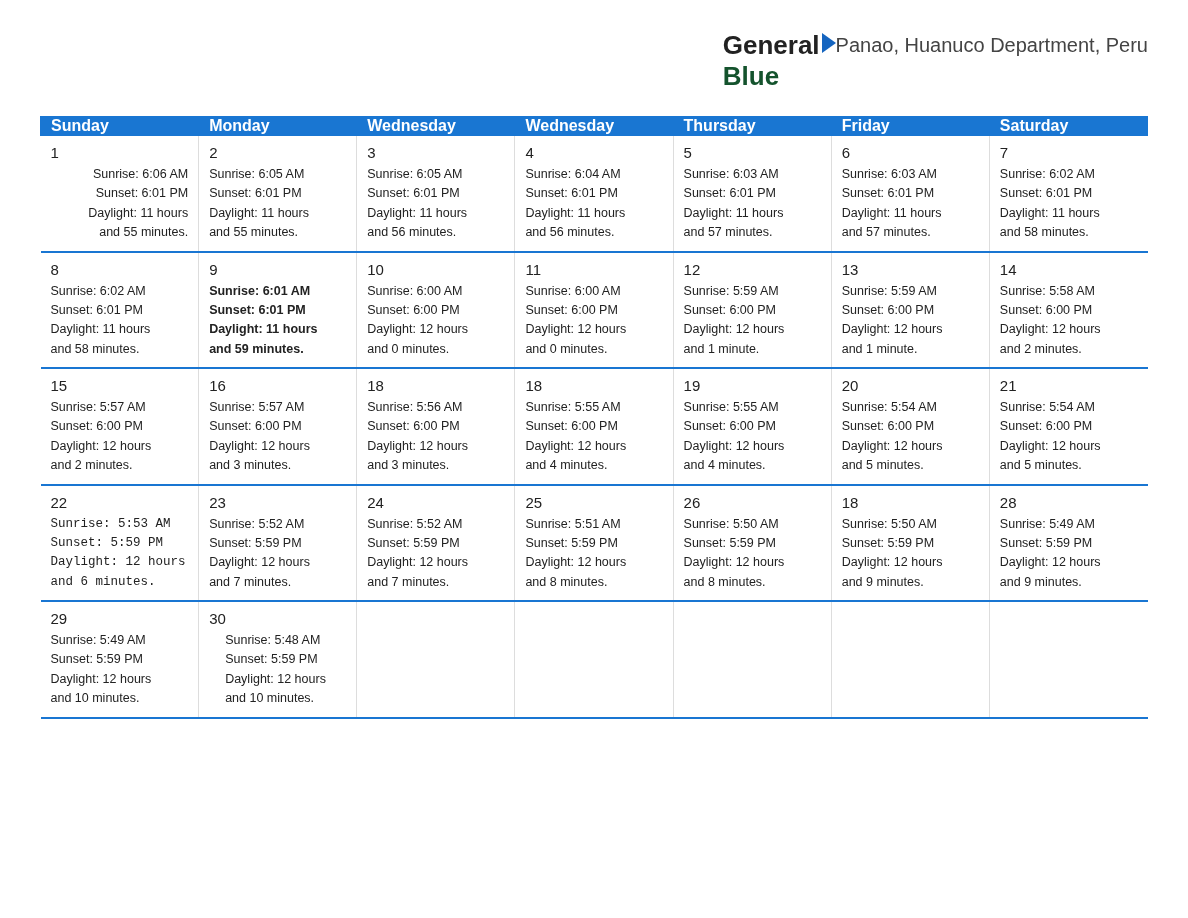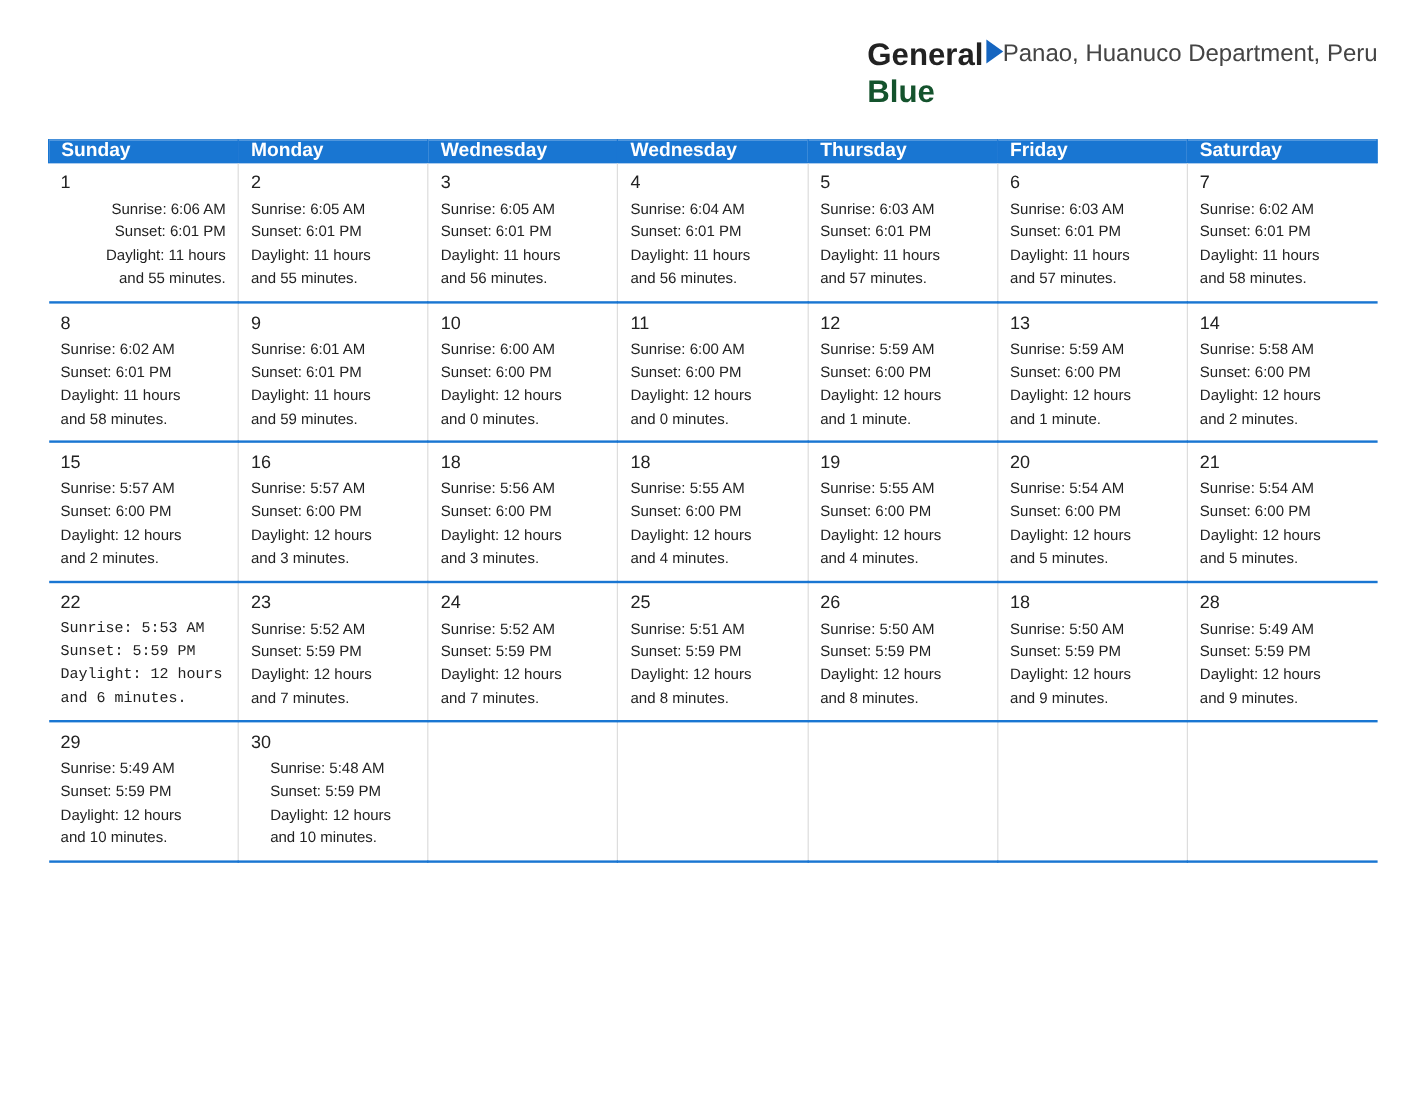--- a/index.html
+++ b/index.html
@@ -186,21 +186,21 @@
       <tr>
         <td>
           <span class="day-num">8</span>
           <div class="day-info" style="white-space: pre-line;">Sunrise: 6:02 AM
 Sunset: 6:01 PM
 Daylight: 11 hours
 and 58 minutes.</div>
         </td>
         <td>
           <span class="day-num">9</span>
-          <div class="day-info" style="white-space: pre-line;">Sunrise: 6:01 AM
+          <div class="day-info" style="white-space: pre-line; font-weight: bold;">Sunrise: 6:01 AM
 Sunset: 6:01 PM
 Daylight: 11 hours
 and 59 minutes.</div>
         </td>
         <td>
           <span class="day-num">10</span>
           <div class="day-info" style="white-space: pre-line;">Sunrise: 6:00 AM
 Sunset: 6:00 PM
 Daylight: 12 hours
 and 0 minutes.</div>

